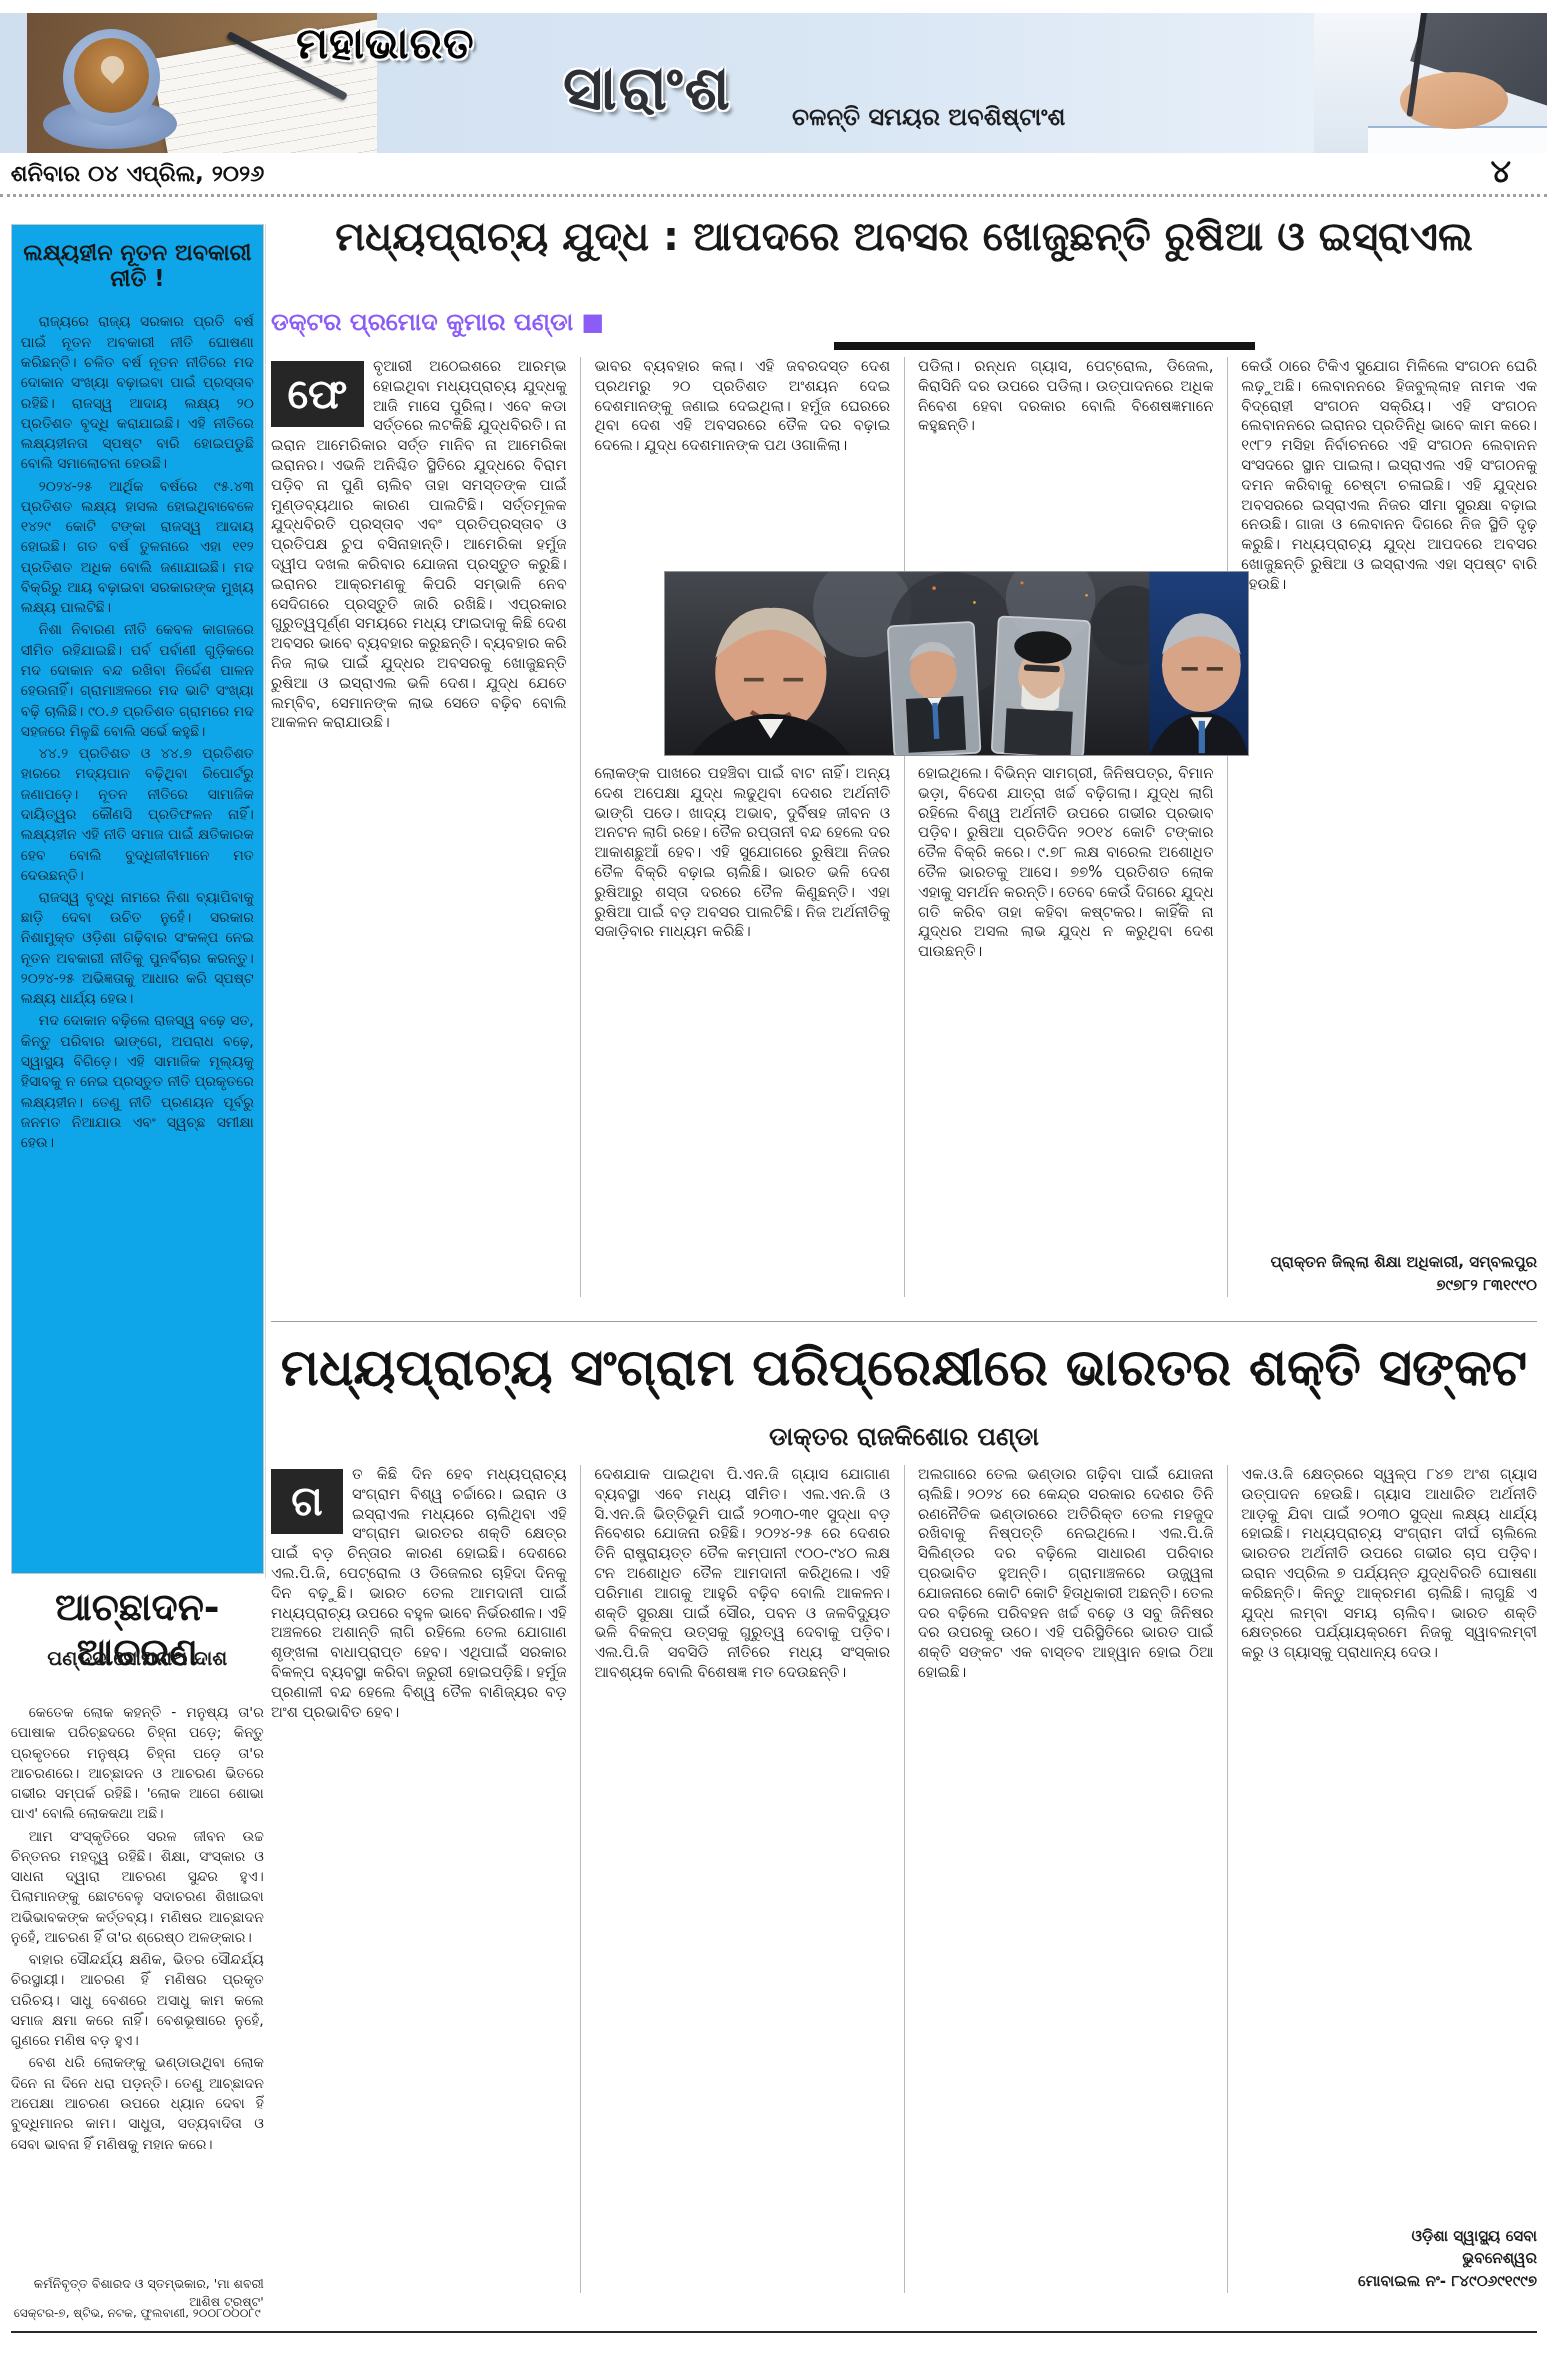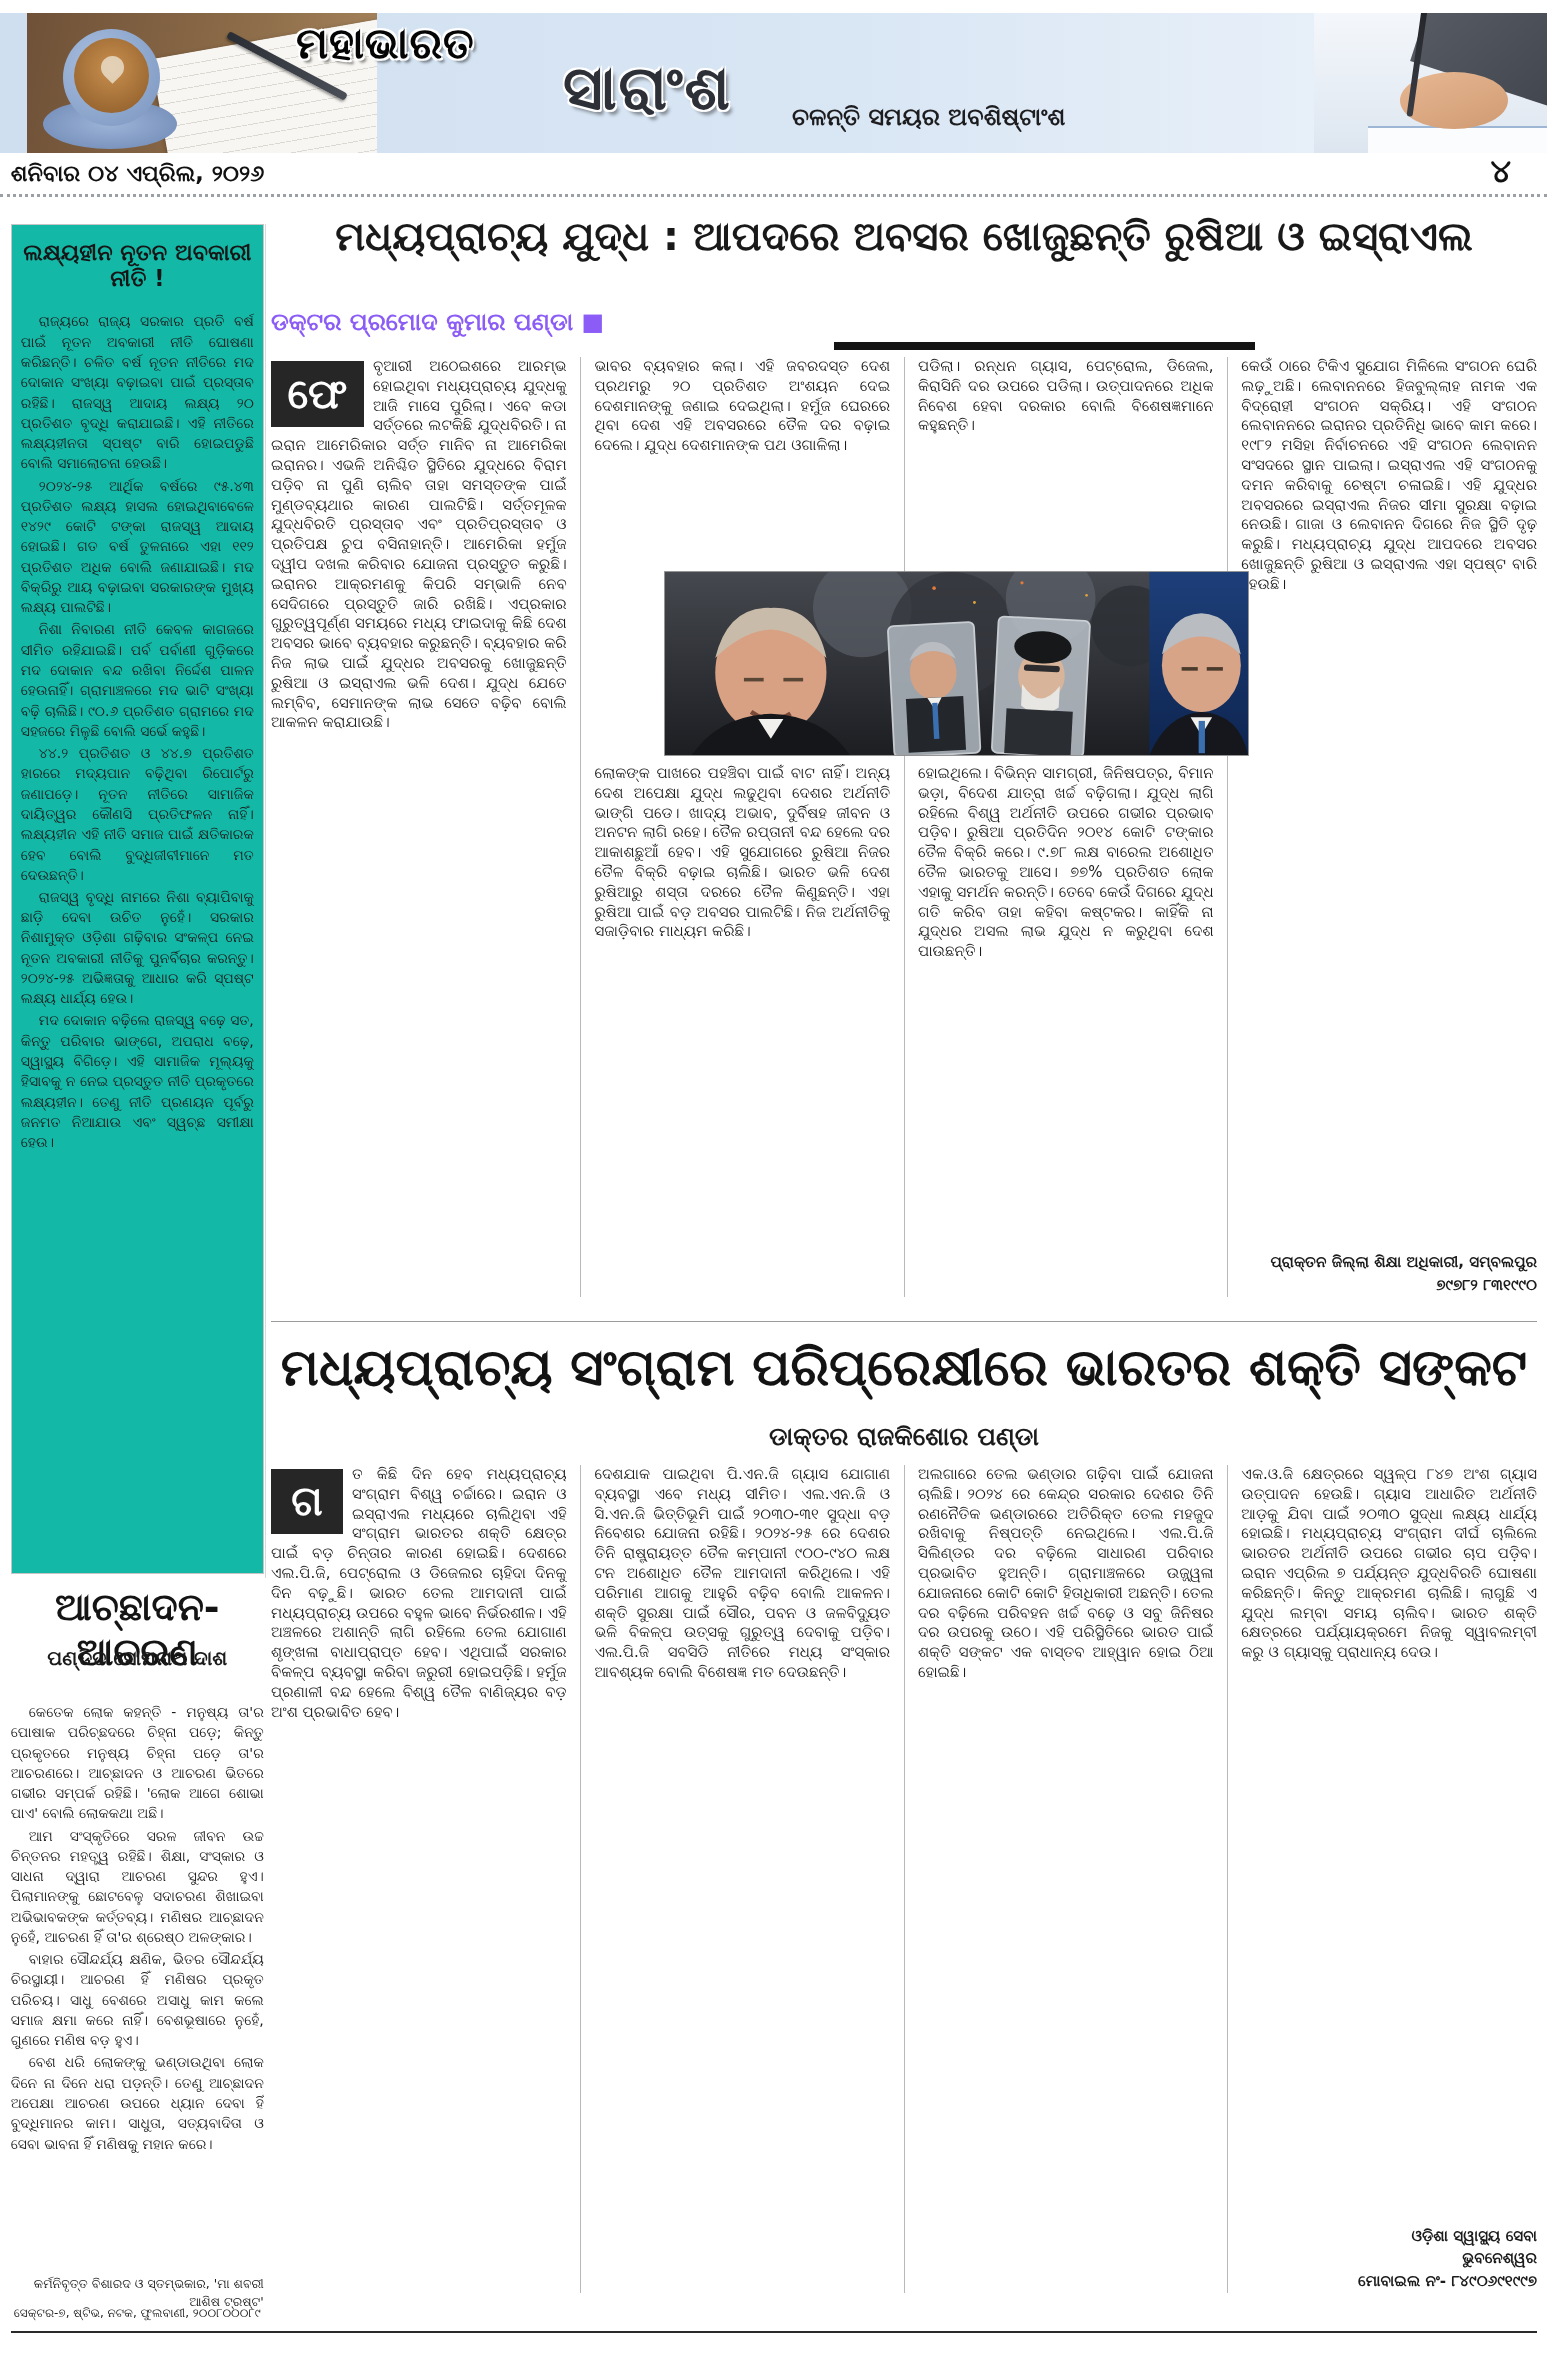--- a/index.html
+++ b/index.html
@@ -40,21 +40,21 @@
   .mh-tagline{position:absolute;left:792px;top:90px;font-size:24px;font-weight:700;color:#1d1d1f;}
 
   
   .dateline{position:absolute;left:10.8px;top:160px;font-size:22.4px;font-weight:600;color:#111;}
   .pagenum{position:absolute;right:36px;top:152px;font-size:32px;font-weight:800;color:#111;}
   .dotted-rule{position:absolute;left:0;top:194px;width:1547px;border-top:3.6px dotted #9aa0a6;}
 
   
   .rail-sep{position:absolute;left:265px;top:224px;width:0.9px;height:1354px;background:#d8d8d8;}
   .l1-box{position:absolute;left:10.8px;top:224px;width:253px;height:1350px;border:0.9px solid #c5c5c5;
-          box-sizing:border-box;padding:10.8px 9px;background:#14b8a6;}
+          box-sizing:border-box;padding:10.8px 9px;background:#0ea5e9;}
   .l1-head{font-size:22.4px;font-weight:800;text-align:center;color:#161616;margin:3.6px 0 12.6px 0;}
   .rail-body{font-size:14px;line-height:1.45;text-align:justify;overflow:hidden;margin-top:20px;}
   .rail-body p{margin:0 0 1.8px 0;text-indent:18px;}
   .l1-body{height:1255px;}
   .l2-head{position:absolute;left:10.8px;top:1585px;width:253px;text-align:center;font-size:38px;font-weight:900;color:#141414;}
   .l2-byline{position:absolute;left:10.8px;top:1646px;width:253px;text-align:center;font-size:20px;font-weight:800;}
   .l2-body{position:absolute;left:10.8px;top:1682px;width:253px;height:588px;}
   .l2-signoff{position:absolute;left:10.8px;top:2275px;width:253px;text-align:right;font-size:12.6px;line-height:1.4;}
   .l2-footer{position:absolute;left:10.8px;top:2306px;width:253px;text-align:center;font-size:12px;color:#222;}
 

